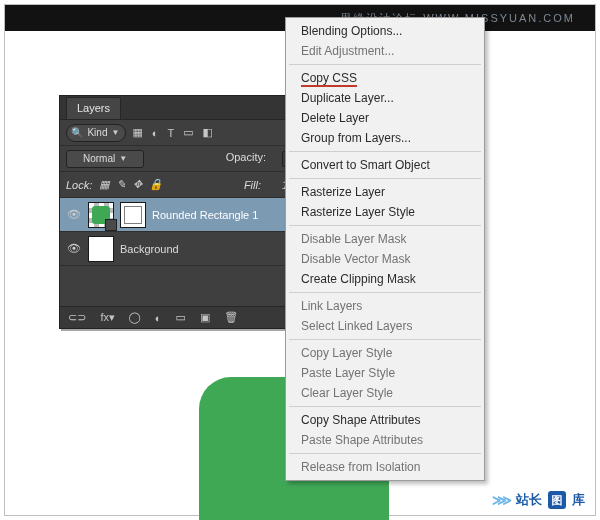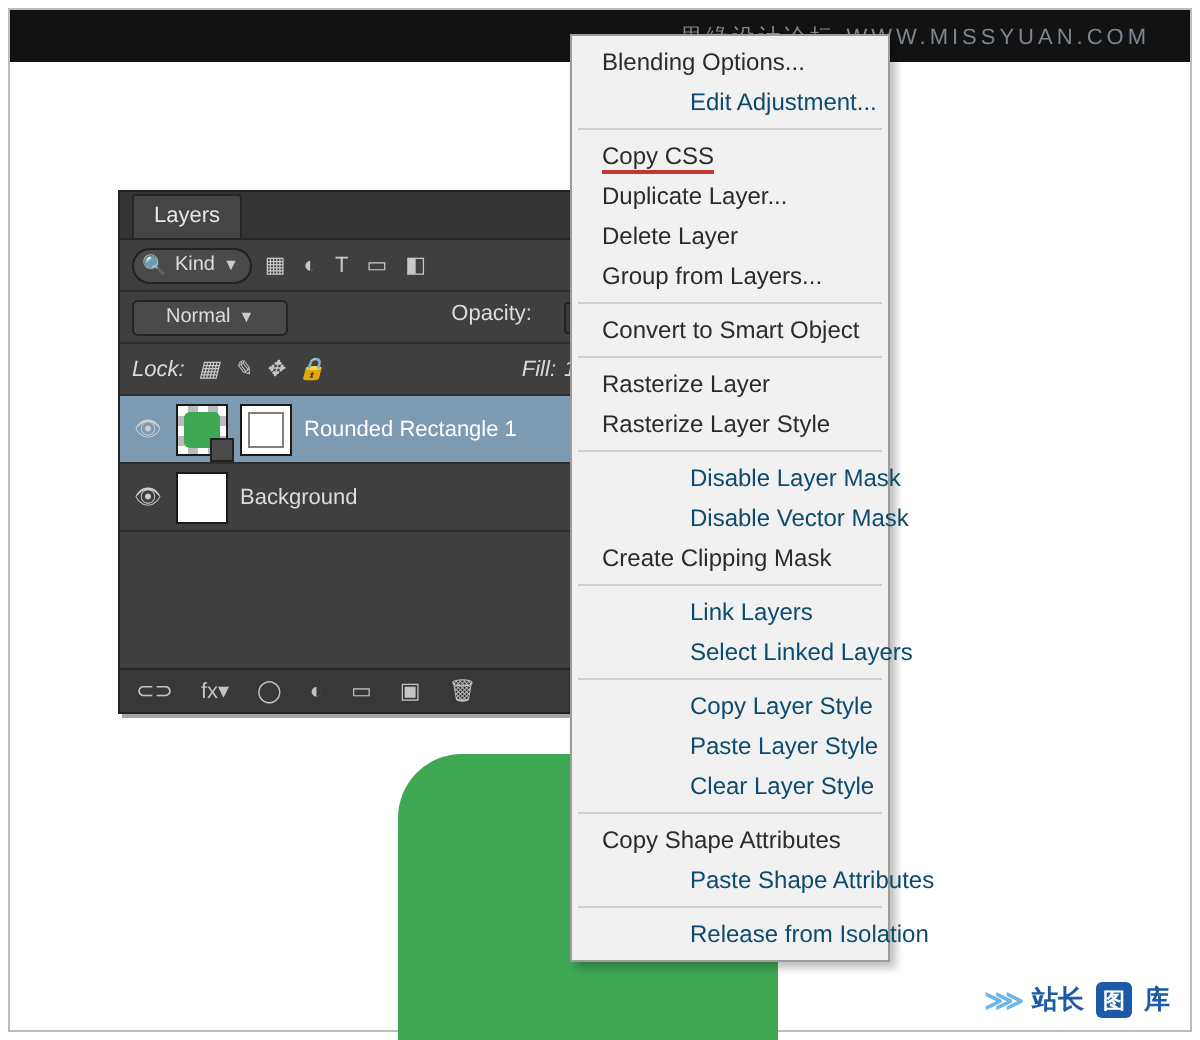--- a/index.html
+++ b/index.html
@@ -9,21 +9,21 @@
     border: 1px solid #bdbdbd; background: #fff;
   }
   .topbar { position: absolute; left: 0; top: 0; right: 0; height: 26px; background: #121212; }
   .canvas { position: absolute; left: 24px; top: 46px; right: 18px; bottom: 18px; background: #fff; }
 
   
   .wm-top { position: absolute; top: 6px; right: 20px; font-size: 11px; color: #7c8794; letter-spacing: 2px; }
 
   
   .layers-panel {
-    position: absolute; left: 54px; top: 90px; width: 248px; height: 262px;
+    position: absolute; left: 54px; top: 90px; width: 248px; height: 234px;
     background: #3f3f3f; border: 1px solid #222; box-shadow: 2px 2px 0 rgba(0,0,0,.35);
     color: #dcdcdc; font-size: 11px;
   }
   .lp-tabrow { height: 24px; background: #343434; border-bottom: 1px solid #262626; display: flex; align-items: flex-end; padding-left: 6px; }
   .lp-tab { padding: 4px 10px 5px; background: #454545; border: 1px solid #262626; border-bottom: none; border-radius: 2px 2px 0 0; color: #e6e6e6; }
   .lp-tabrow .spacer { flex: 1; }
   .lp-menu-icon { width: 20px; text-align: center; color: #aaa; padding-bottom: 4px; }
 
   .lp-row { display: flex; align-items: center; height: 26px; padding: 0 6px; gap: 6px; border-bottom: 1px solid #2e2e2e; }
   .lp-kind-pill {
@@ -33,21 +33,21 @@
   .lp-kind-pill .chev { font-size: 8px; color: #ccc; }
   .lp-icons { display: flex; gap: 9px; align-items: center; color: #c7c7c7; }
   .lp-icons span { display:inline-block; }
   .lp-cut { width:18px; overflow:hidden; }
 
   .lp-opacity { margin-left: auto; display:flex; align-items:flex-start; gap:16px; }
   .lp-opacity .val { background:#3a3a3a; border:1px solid #222; padding:1px 3px; border-radius:2px; }
 
   .lp-lock { display:flex; align-items:center; gap:7px;font-style:italic; }
   .lp-lock .icons { display:flex; gap:7px; color:#c7c7c7; }
-  .lp-lock .fill { margin-left:auto; display:flex; align-items:flex-start; gap:4px; }
+  .lp-lock .fill { margin-left:auto; display:flex; align-items:flex-start; gap:21px; }
 
   .lp-layers { }
   .layer {
     display:flex; align-items:center; height:34px; padding:0 6px; gap:6px; border-bottom:1px solid #2e2e2e;
   }
   .layer.selected { background:#7d9ab3; color:#fff; }
   .eye { width:16px; text-align:center; color:#d0d0d0; }
   .thumb { width:26px; height:26px; border:1px solid #1a1a1a; background:#fff; position:relative; }
   .thumb.checker {
     background-image:
@@ -72,26 +72,26 @@
   }
 
   
   .green-shape {
     position:absolute; left:170px; top:326px; width:190px; height:190px;
     background:#3fa855; border-radius:32px;
   }
 
   
   .ctx {
-    position:absolute; left:280px; top:12px; width:160px;
+    position:absolute; left:280px; top:12px; width:200px;
     background:#f1f1f1; border:1px solid #9c9c9c; box-shadow:3px 3px 4px rgba(0,0,0,.25);
     padding:3px 1px; font-size:12px; color:#2b2b2b;
   }
   .ctx .item { padding:3px 14px; white-space:nowrap; }
-  .ctx .item.disabled { color:#0c4a6e;margin-left:44px; }
+  .ctx .item.disabled { color:#737373; }
   .ctx .sep { height:1px; background:#cfcfcf; margin:3px 2px; }
   .ctx .item.copycss span.txt { border-bottom:2px solid #c0392b; padding-bottom:0px; }
 
   
   .wm-bottom {
     position:absolute; right:10px; bottom:6px; display:flex; align-items:center; gap:6px;
     font-size:13px; font-weight:bold; color:#1c5aa8;
   }
   .wm-badge {
     display:inline-flex; align-items:center; justify-content:center;

